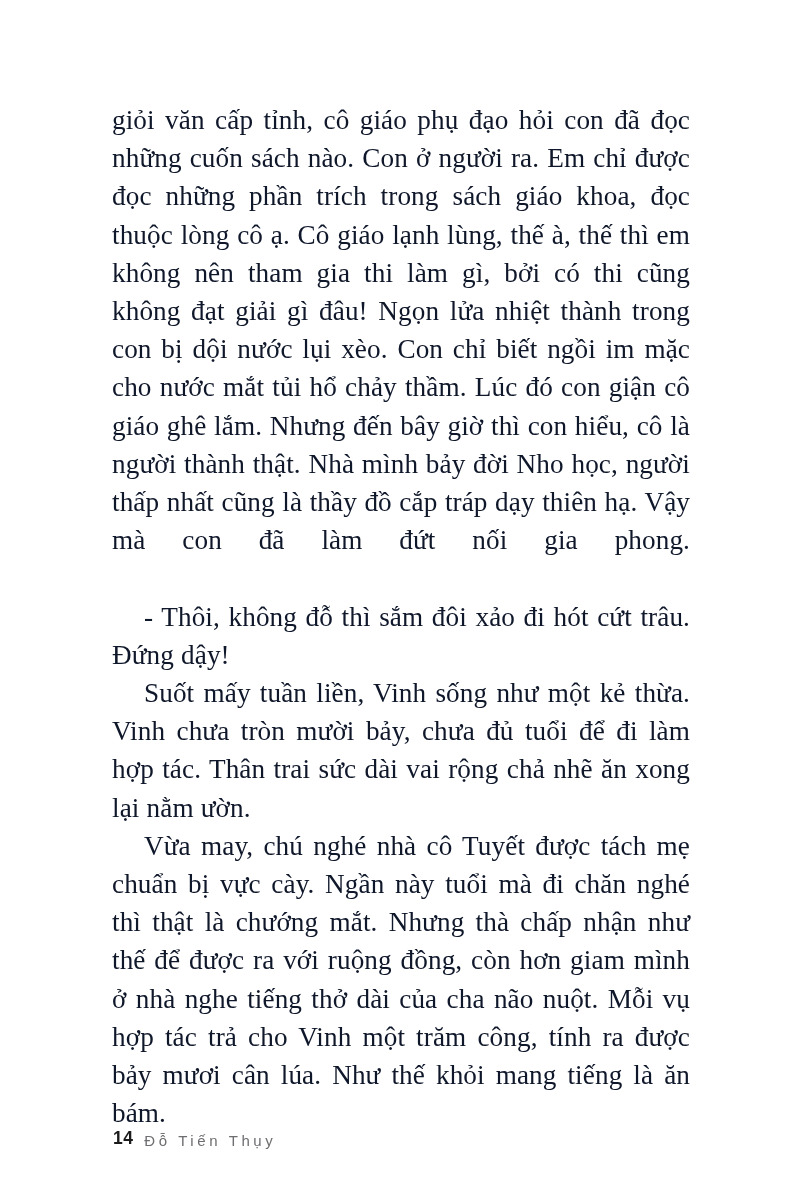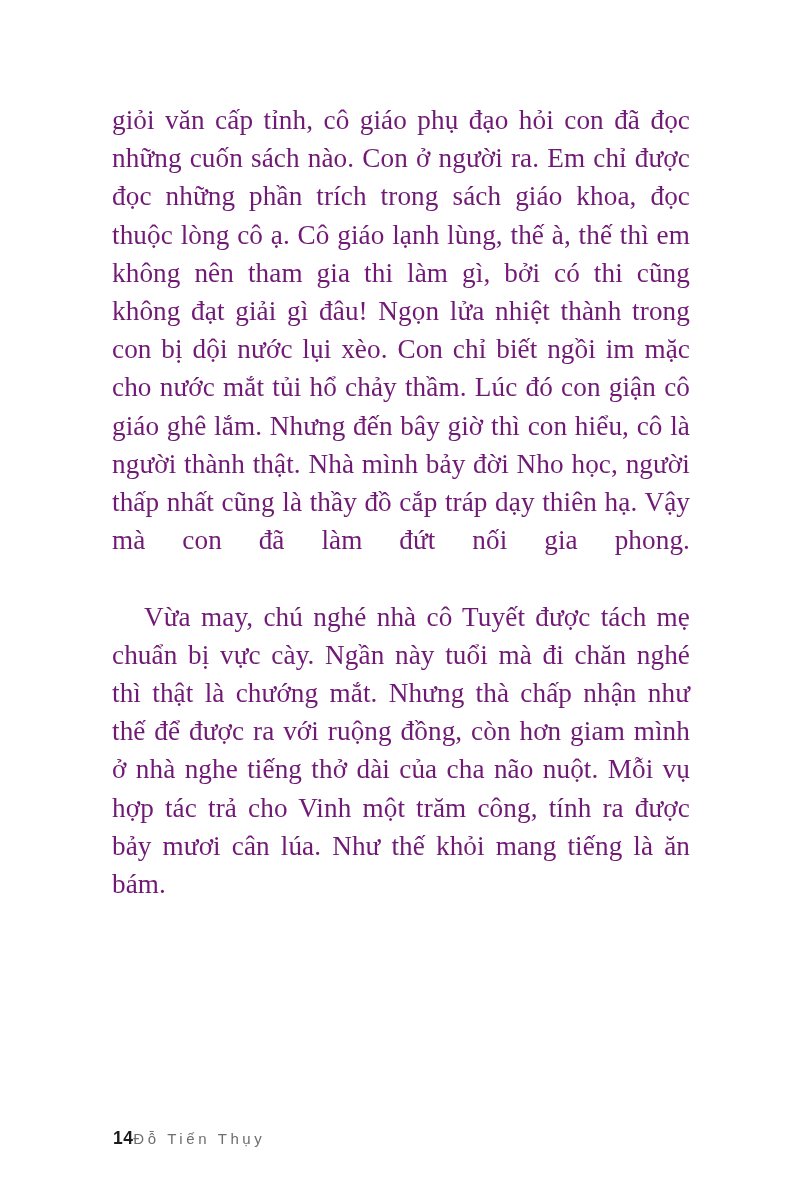--- a/index.html
+++ b/index.html
@@ -33,21 +33,21 @@
   }
 
   .para {
     margin: 0;
     font-size: 27.2px;
     line-height: 38.2px;
     text-align: justify;
     text-justify: inter-word;
     letter-spacing: 0.1px;
     word-spacing: 0.2px;
-    color: #701a75;
+    color: #0f172a;
     hyphens: none;
   }
 
   
   .para.cont {
     text-indent: 0;
   }
   .para.indent {
     text-indent: 32px;
   }
@@ -60,21 +60,22 @@
   }
   .para.noexpand::after {
     display: none;
   }
 
   .footer {
     position: absolute;
     left: 113px;
     top: 1128px;
     display: flex;
-    align-items: center;
+    align-items: flex-end;
+    gap: 11px;
   }
   .folio {
     font-family: "Liberation Sans", "DejaVu Sans", sans-serif;
     font-size: 17.5px;
     font-weight: 700;
     color: #1b1b1b;
     letter-spacing: 0.4px;
   }
   .running-author {
     font-family: "Liberation Sans", "DejaVu Sans", sans-serif;
@@ -84,20 +85,22 @@
     letter-spacing: 3.6px;
   }
 </style>
 </head>
 <body>
 
 <div class="page">
 
   <div class="text-block">
     <p class="para cont">giỏi văn cấp tỉnh, cô giáo phụ đạo hỏi con đã đọc những cuốn sách nào. Con ở người ra. Em chỉ được đọc những phần trích trong sách giáo khoa, đọc thuộc lòng cô ạ. Cô giáo lạnh lùng, thế à, thế thì em không nên tham gia thi làm gì, bởi có thi cũng không đạt giải gì đâu! Ngọn lửa nhiệt thành trong con bị dội nước lụi xèo. Con chỉ biết ngồi im mặc cho nước mắt tủi hổ chảy thầm. Lúc đó con giận cô giáo ghê lắm. Nhưng đến bây giờ thì con hiểu, cô là người thành thật. Nhà mình bảy đời Nho học, người thấp nhất cũng là thầy đồ cắp tráp dạy thiên hạ. Vậy mà con đã làm đứt nối gia phong.</p>
+    <p class="para indent noexpand">- Thôi, không đỗ thì sắm đôi xảo đi hót cứt trâu. Đứng dậy!</p>
+    <p class="para indent noexpand">Suốt mấy tuần liền, Vinh sống như một kẻ thừa. Vinh chưa tròn mười bảy, chưa đủ tuổi để đi làm hợp tác. Thân trai sức dài vai rộng chả nhẽ ăn xong lại nằm ườn.</p>
     <p class="para indent noexpand">Vừa may, chú nghé nhà cô Tuyết được tách mẹ chuẩn bị vực cày. Ngần này tuổi mà đi chăn nghé thì thật là chướng mắt. Nhưng thà chấp nhận như thế để được ra với ruộng đồng, còn hơn giam mình ở nhà nghe tiếng thở dài của cha não nuột. Mỗi vụ hợp tác trả cho Vinh một trăm công, tính ra được bảy mươi cân lúa. Như thế khỏi mang tiếng là ăn bám.</p>
 
   </div>
 
   <div class="footer">
     <span class="folio">14</span>
     <span class="running-author">Đỗ Tiến Thụy</span>
   </div>
 
 </div>

